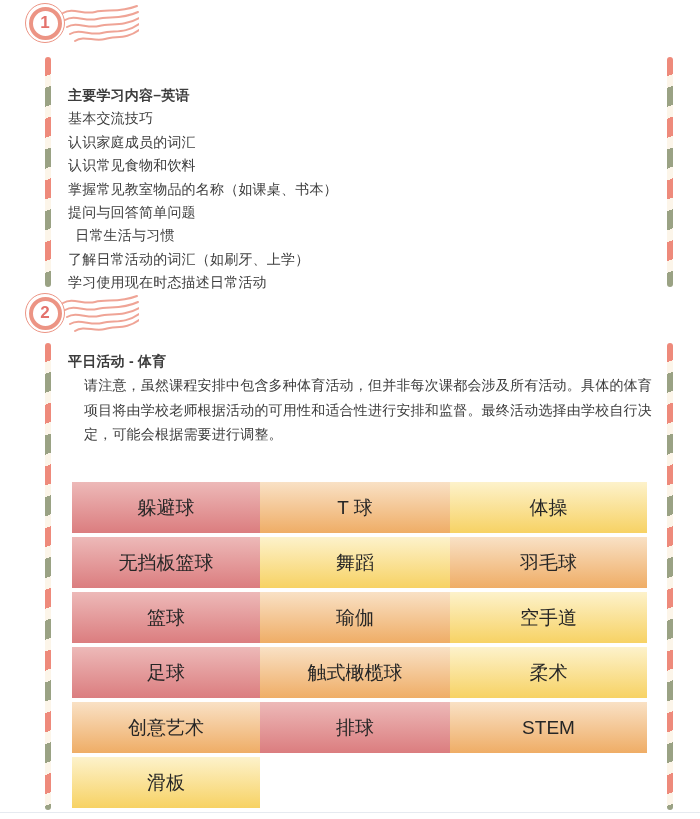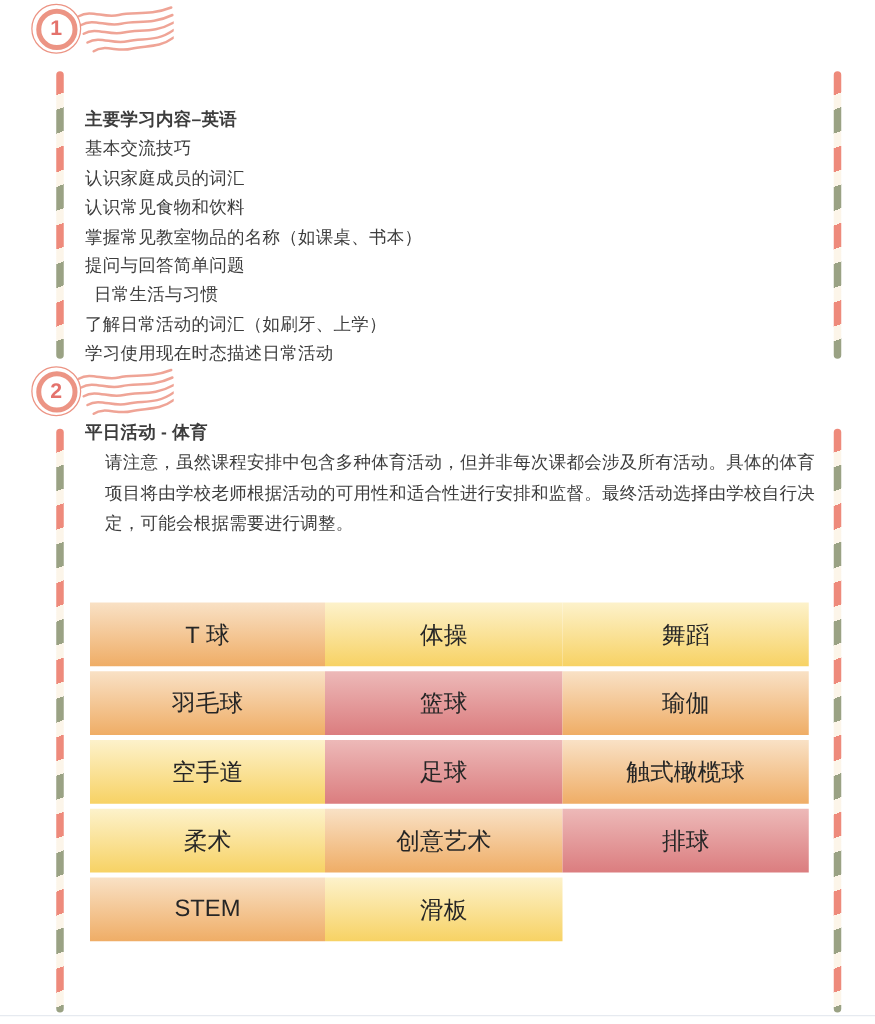--- a/index.html
+++ b/index.html
@@ -42,21 +42,21 @@
       var(--stripe-cream, #fcf5e9) 47px, var(--stripe-cream, #fcf5e9) 58px);
   }
   .stripe.left  { left: 45px; }
   .stripe.right { left: 667px; }
   .stripe.seg1 { top: 57px;  height: 230px; }
   .stripe.seg2 { top: 343px; height: 467px; }
 
   
   .sec-text { position: absolute; left: 68px; width: 580px; font-size: 14px; line-height: 23.4px; letter-spacing: 0.2px; }
   .sec1 { top: 64px; margin-top: 20px; }
-  .sec2 { top: 334px; }
+  .sec2 { top: 350px; }
   .sec-title { font-weight: 700; }
   .note { line-height: 24.5px; width: 578px; margin-left: 16px; }
 
   
   .acttable {
     position: absolute; left: 72px; top: 482px;
     display: grid;
     grid-template-columns: 188px 190px 197px;
     grid-auto-rows: 51px;
     row-gap: 4px;
@@ -121,22 +121,24 @@
     <path d="M9 30 C 19 24 29 32 41 29 C 53 26 64 30 78 20"></path>
     <path d="M14 37 C 23 31 33 38 44 35 C 55 32 66 35 78 26"></path>
   </svg>
 
   <div class="sec-text sec2">
     <div class="sec-title">平日活动 - 体育</div>
     <div class="note">请注意，虽然课程安排中包含多种体育活动，但并非每次课都会涉及所有活动。具体的体育项目将由学校老师根据活动的可用性和适合性进行安排和监督。最终活动选择由学校自行决定，可能会根据需要进行调整。</div>
   </div>
 
   <div class="acttable" id="activities-table">
+      <div class="cell c0">躲避球</div>
       <div class="cell c1">T 球</div>
       <div class="cell c2">体操</div>
+      <div class="cell c0">无挡板篮球</div>
       <div class="cell c2">舞蹈</div>
       <div class="cell c1">羽毛球</div>
       <div class="cell c0">篮球</div>
       <div class="cell c1">瑜伽</div>
       <div class="cell c2">空手道</div>
       <div class="cell c0">足球</div>
       <div class="cell c1">触式橄榄球</div>
       <div class="cell c2">柔术</div>
       <div class="cell c1">创意艺术</div>
       <div class="cell c0">排球</div>

